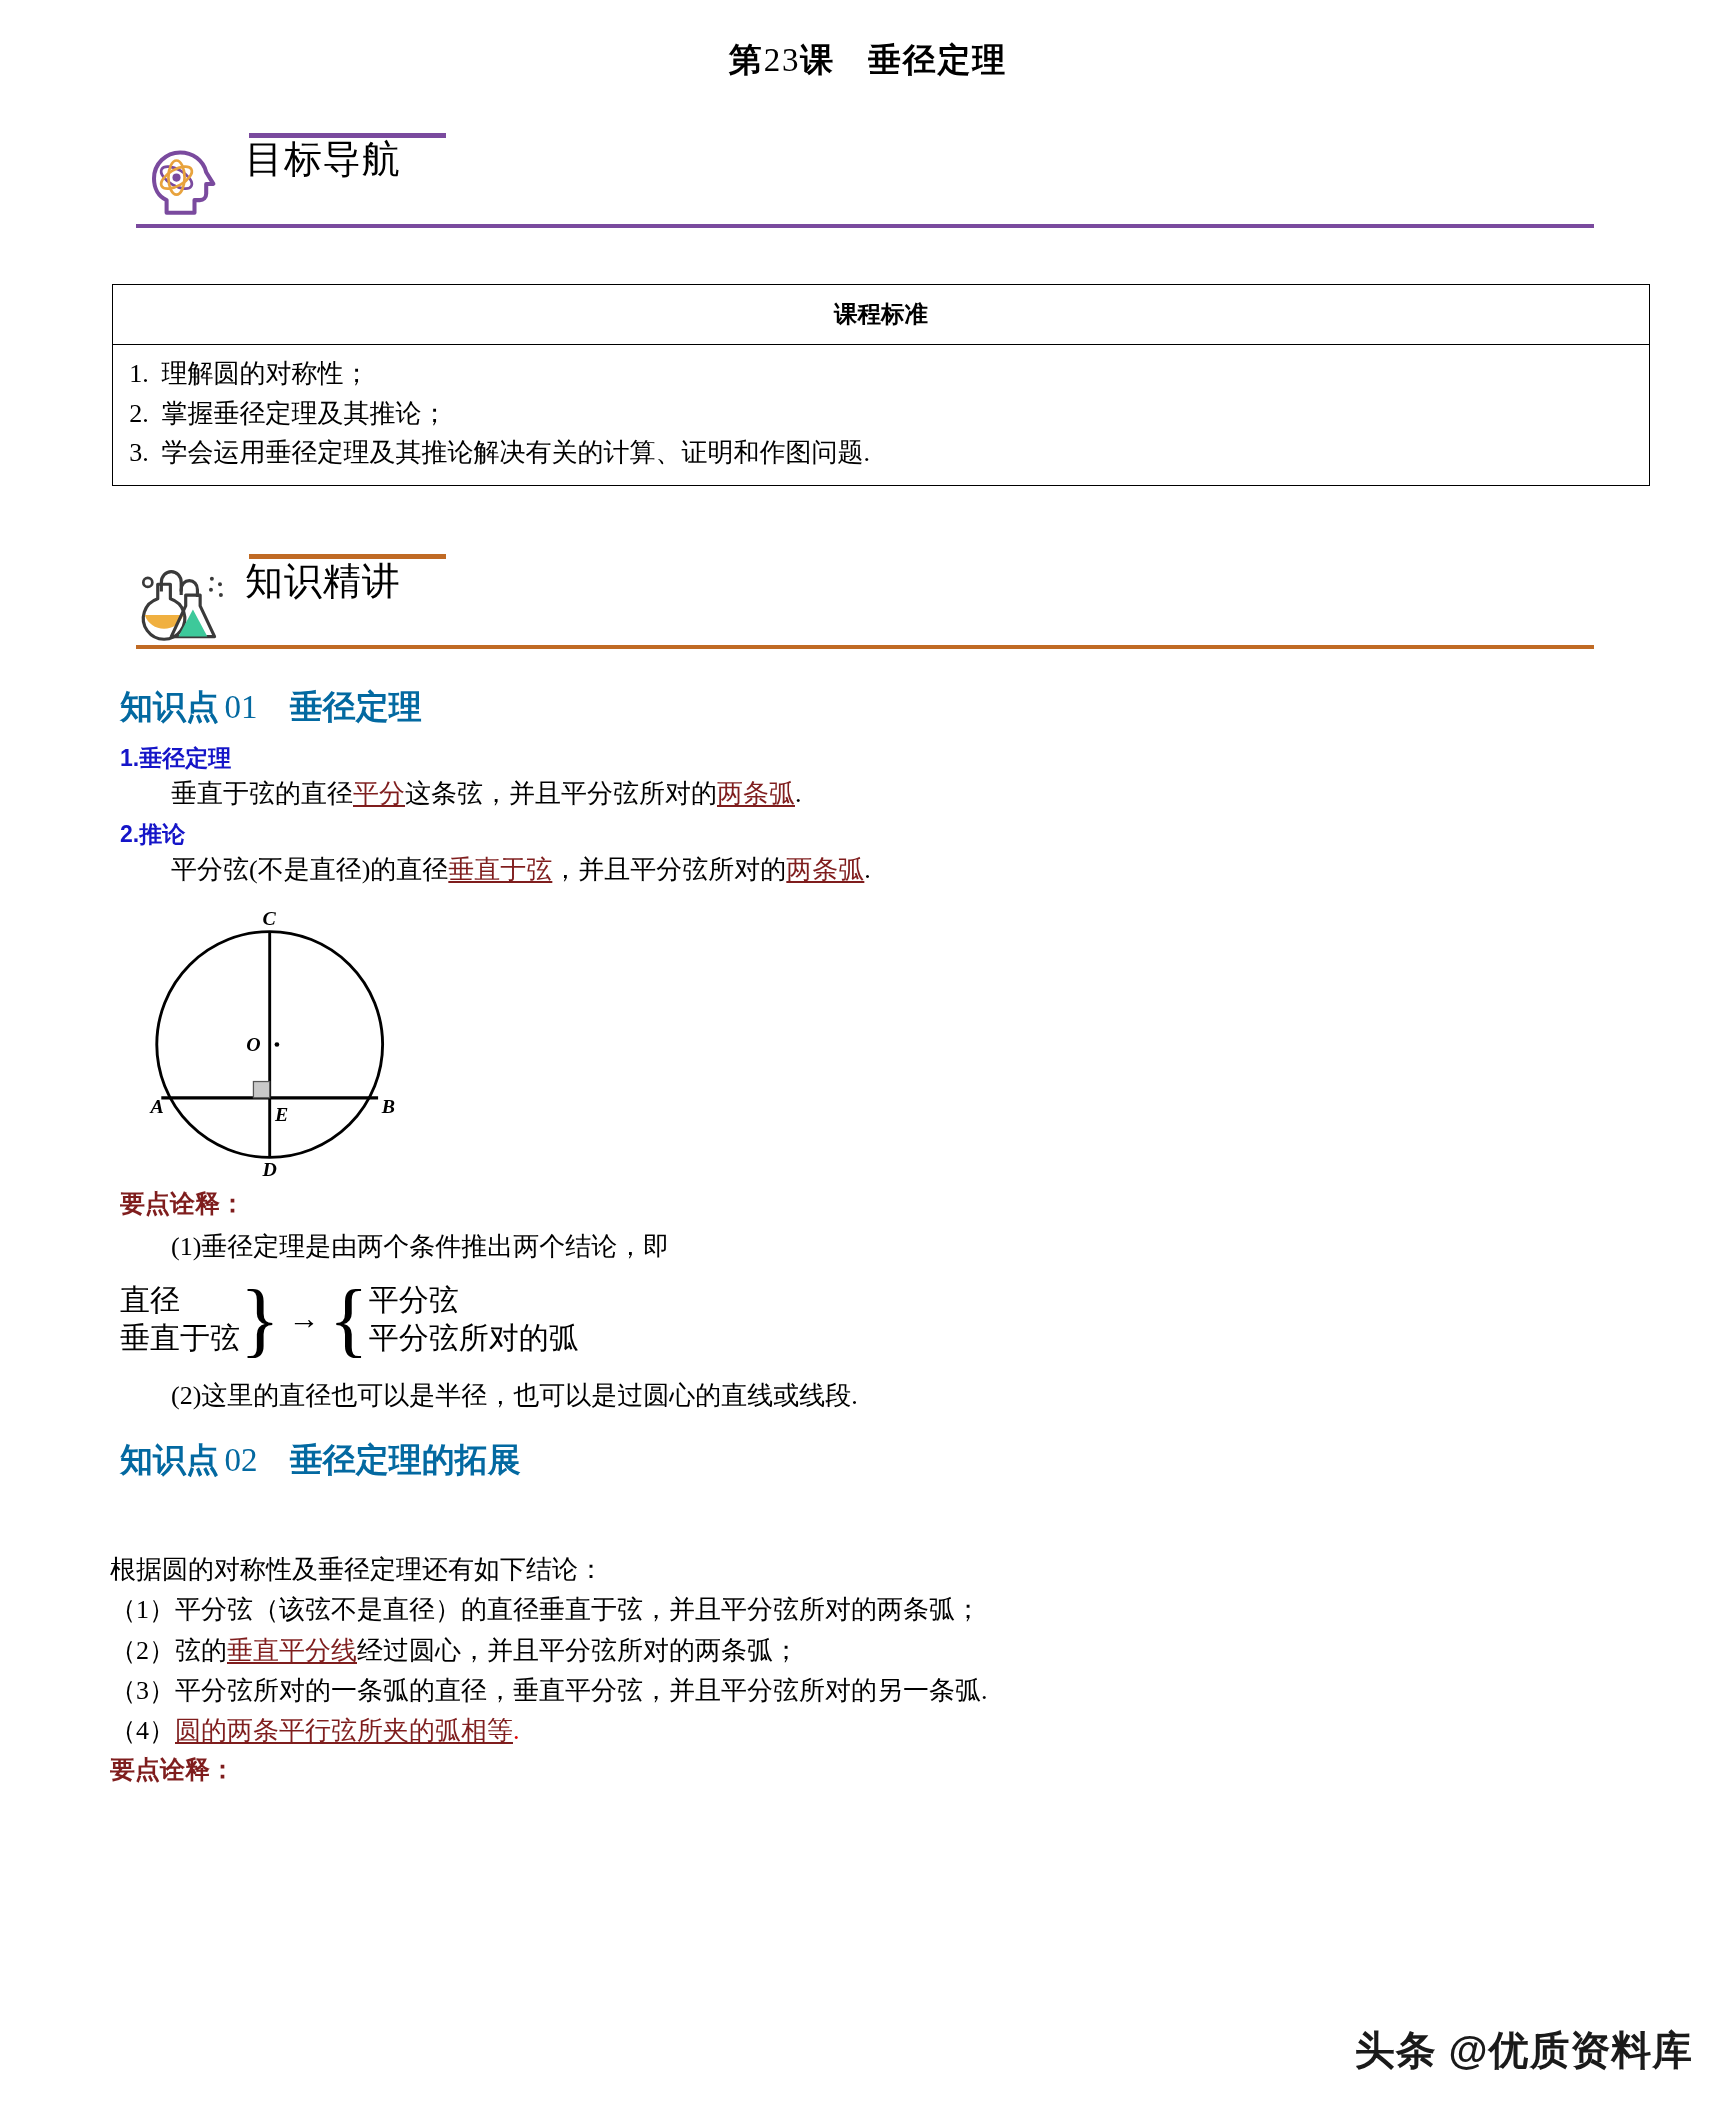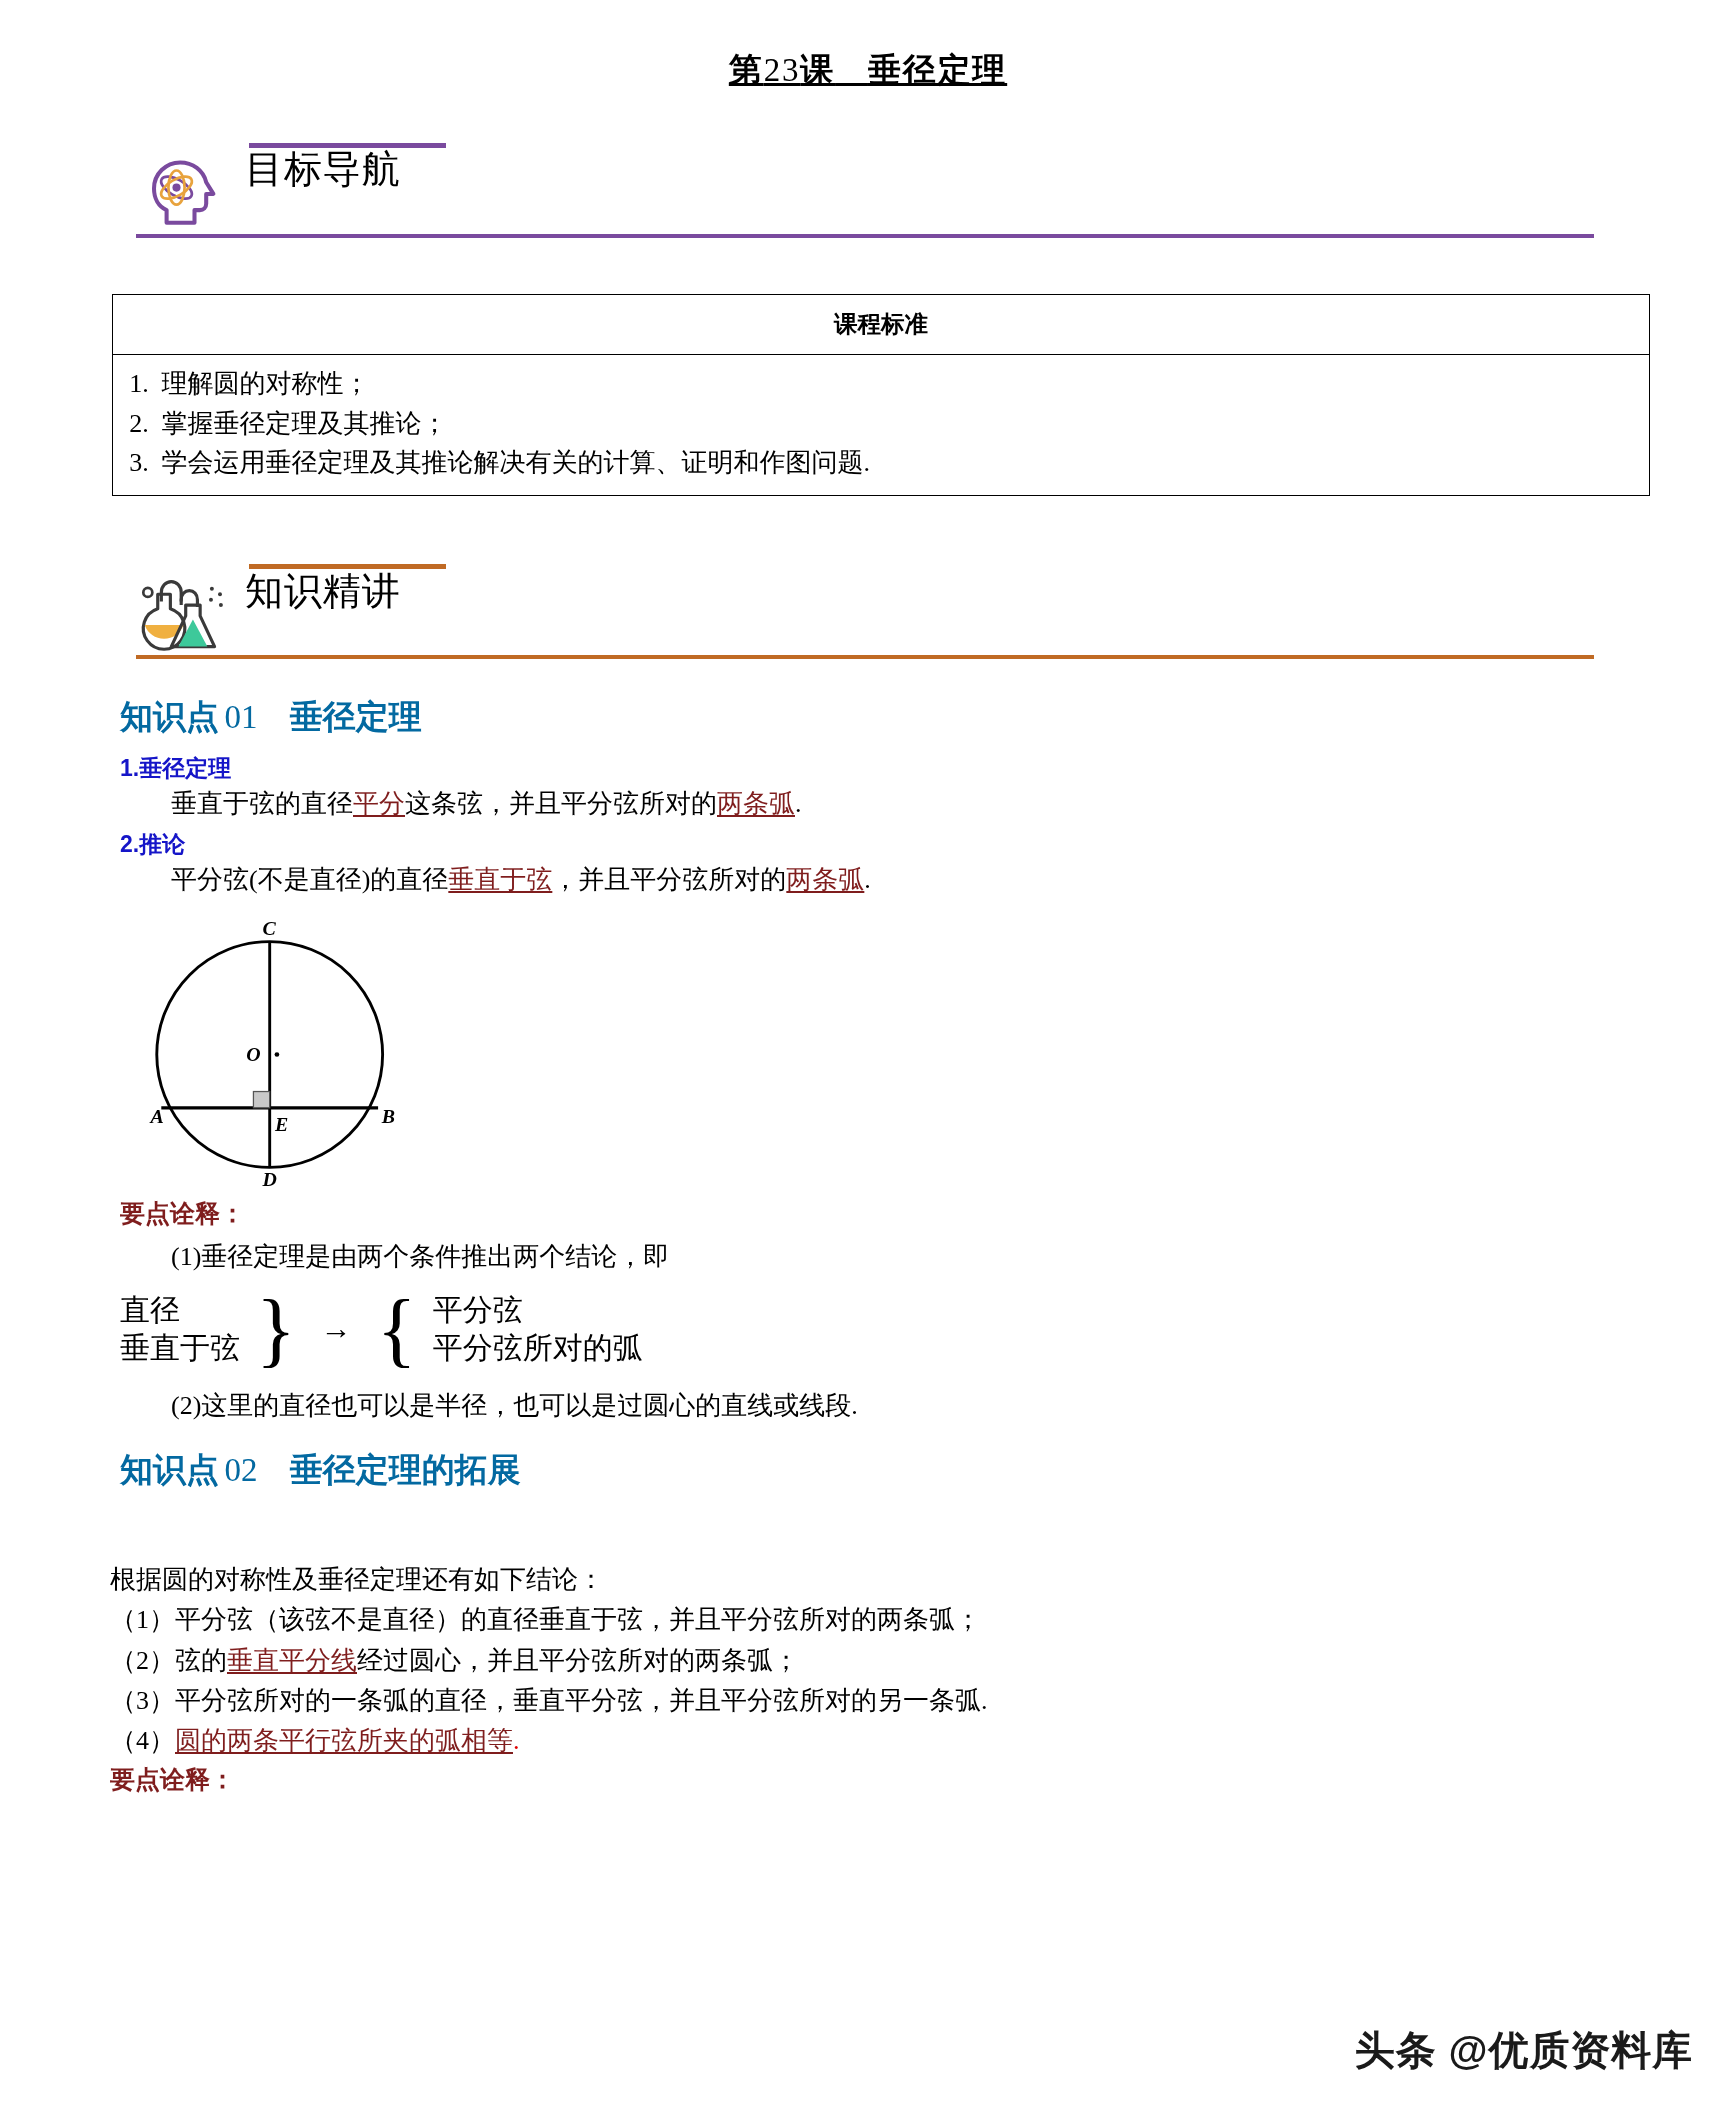--- a/index.html
+++ b/index.html
@@ -13,23 +13,22 @@
     position: relative;
     overflow: hidden;
   }
 
   
   .page-title {
     text-align: center;
     font-size: 33px;
     font-weight: 700;
     letter-spacing: 1.8px;
-    padding-top: 48px;
-    font-family: "Liberation Sans", sans-serif;
-    text-decoration: underline;
+    padding-top: 38px;
+    font-family: "Liberation Sans", sans-serif;
   }
   .page-title .num { font-family: "Liberation Serif", serif; font-weight: 400; }
 
   
   .banner {
     position: relative;
     margin: 0 0 0 136px;
     width: 1458px;
     height: 98px;
   }
@@ -142,21 +141,20 @@
   
   .figure { margin-left: 136px; }
 
   
   .formula {
     margin-left: 120px;
     display: flex;
     align-items: center;
     font-size: 30px;
     line-height: 1.28;
-    gap: 16px;
   }
   .fcol { display: flex; flex-direction: column; }
   .brace-l, .brace-r {
     font-size: 83px;
     font-family: "Liberation Serif", serif;
     line-height: 0.9;
     font-weight: 300;
   }
   .arrow { font-size: 31px; padding: 0 9px; }
 

